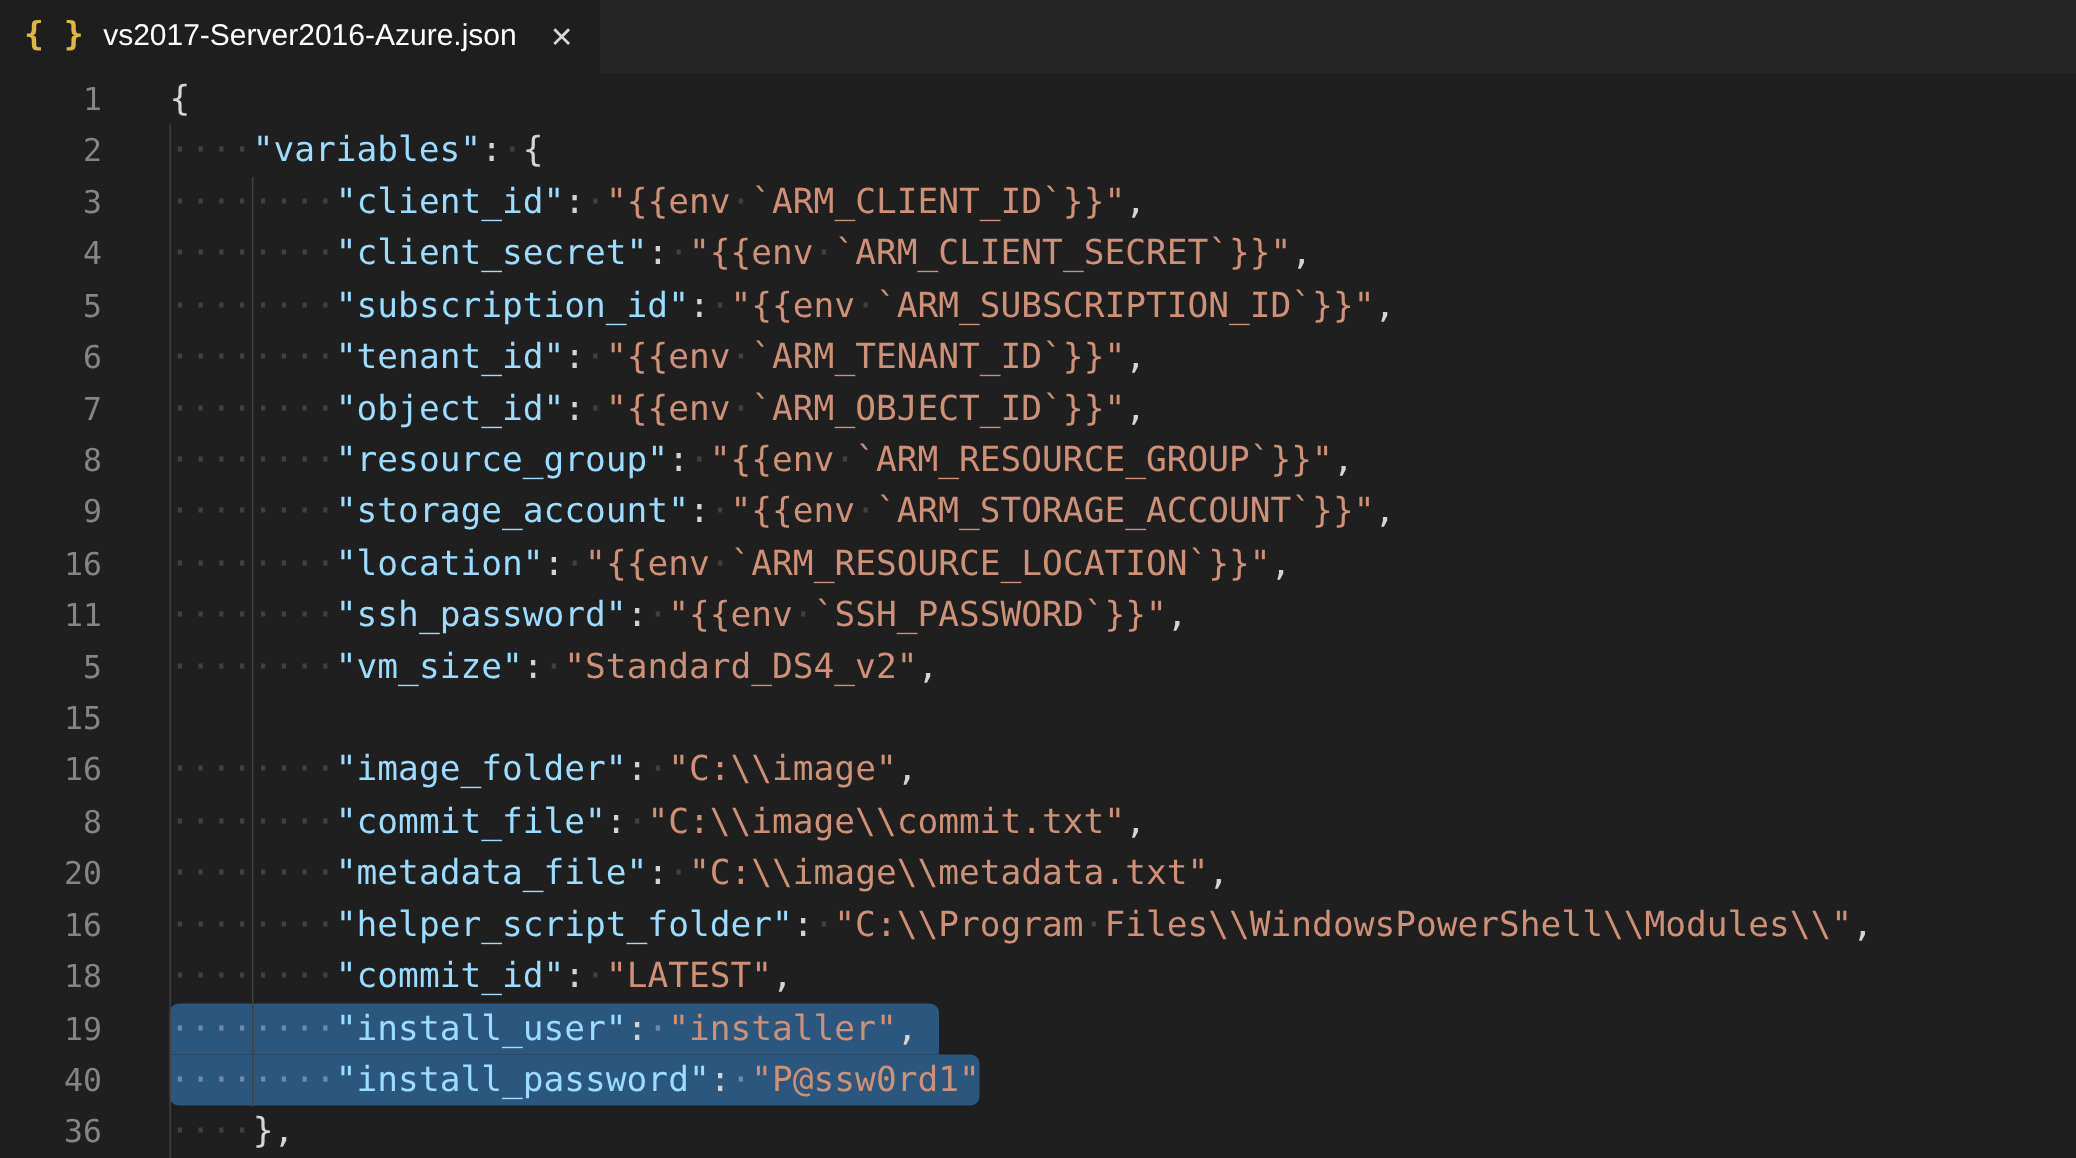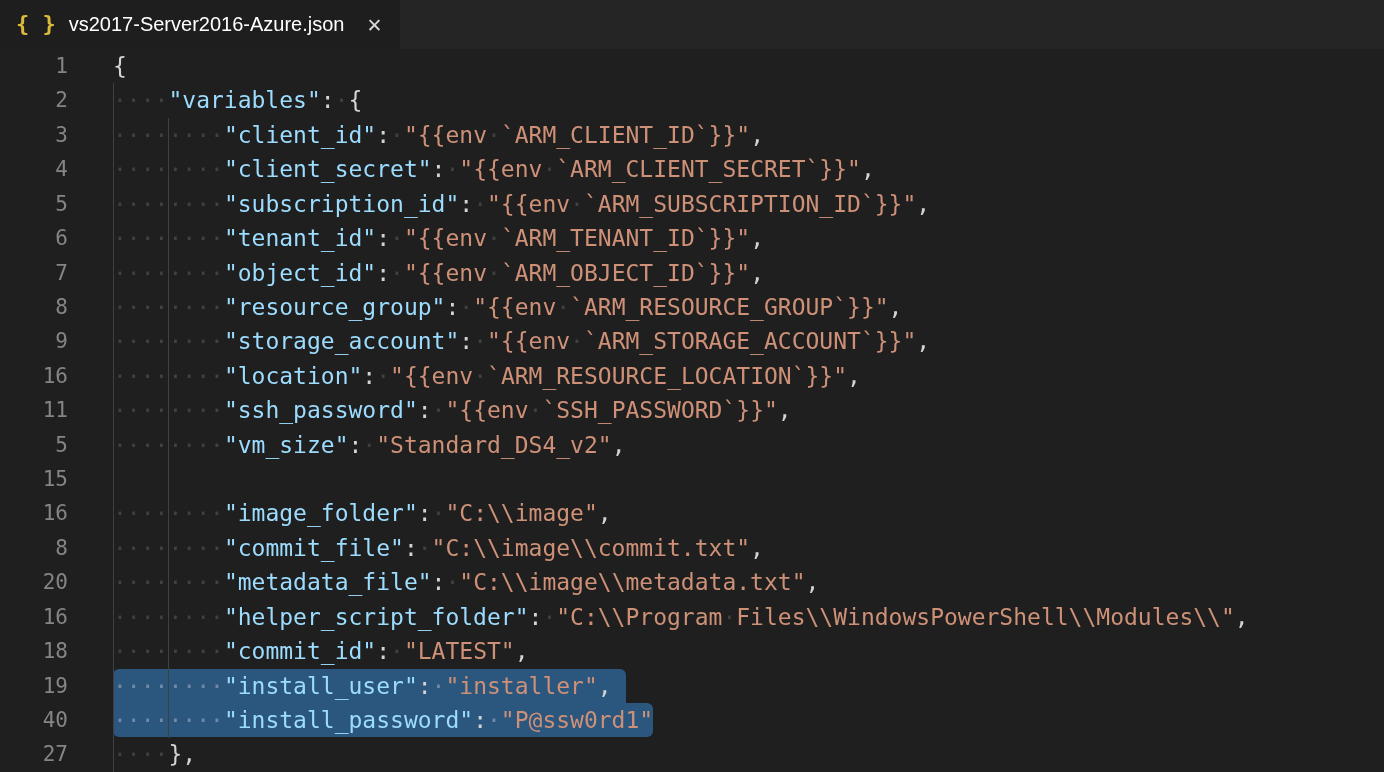--- a/index.html
+++ b/index.html
@@ -107,21 +107,21 @@
       <div class="ln">11</div>
       <div class="ln">5</div>
       <div class="ln">15</div>
       <div class="ln">16</div>
       <div class="ln">8</div>
       <div class="ln">20</div>
       <div class="ln">16</div>
       <div class="ln">18</div>
       <div class="ln">19</div>
       <div class="ln">40</div>
-      <div class="ln">27</div>
+      <div class="ln">36</div>
     </div>
   <div class="code">
       <div class="cl"><span class="ct"><span class="t-p">{</span></span></div>
       <div class="cl"><span class="ct"><span class="dot">·</span><span class="dot">·</span><span class="dot">·</span><span class="dot">·</span><span class="t-k">"variables"</span><span class="t-p">:</span><span class="dot">·</span><span class="t-p">{</span></span></div>
       <div class="cl"><span class="ct"><span class="dot">·</span><span class="dot">·</span><span class="dot">·</span><span class="dot">·</span><span class="dot">·</span><span class="dot">·</span><span class="dot">·</span><span class="dot">·</span><span class="t-k">"client_id"</span><span class="t-p">:</span><span class="dot">·</span><span class="t-s">"{{env</span><span class="dot">·</span><span class="t-s">`ARM_CLIENT_ID`}}"</span><span class="t-p">,</span></span></div>
       <div class="cl"><span class="ct"><span class="dot">·</span><span class="dot">·</span><span class="dot">·</span><span class="dot">·</span><span class="dot">·</span><span class="dot">·</span><span class="dot">·</span><span class="dot">·</span><span class="t-k">"client_secret"</span><span class="t-p">:</span><span class="dot">·</span><span class="t-s">"{{env</span><span class="dot">·</span><span class="t-s">`ARM_CLIENT_SECRET`}}"</span><span class="t-p">,</span></span></div>
       <div class="cl"><span class="ct"><span class="dot">·</span><span class="dot">·</span><span class="dot">·</span><span class="dot">·</span><span class="dot">·</span><span class="dot">·</span><span class="dot">·</span><span class="dot">·</span><span class="t-k">"subscription_id"</span><span class="t-p">:</span><span class="dot">·</span><span class="t-s">"{{env</span><span class="dot">·</span><span class="t-s">`ARM_SUBSCRIPTION_ID`}}"</span><span class="t-p">,</span></span></div>
       <div class="cl"><span class="ct"><span class="dot">·</span><span class="dot">·</span><span class="dot">·</span><span class="dot">·</span><span class="dot">·</span><span class="dot">·</span><span class="dot">·</span><span class="dot">·</span><span class="t-k">"tenant_id"</span><span class="t-p">:</span><span class="dot">·</span><span class="t-s">"{{env</span><span class="dot">·</span><span class="t-s">`ARM_TENANT_ID`}}"</span><span class="t-p">,</span></span></div>
       <div class="cl"><span class="ct"><span class="dot">·</span><span class="dot">·</span><span class="dot">·</span><span class="dot">·</span><span class="dot">·</span><span class="dot">·</span><span class="dot">·</span><span class="dot">·</span><span class="t-k">"object_id"</span><span class="t-p">:</span><span class="dot">·</span><span class="t-s">"{{env</span><span class="dot">·</span><span class="t-s">`ARM_OBJECT_ID`}}"</span><span class="t-p">,</span></span></div>
       <div class="cl"><span class="ct"><span class="dot">·</span><span class="dot">·</span><span class="dot">·</span><span class="dot">·</span><span class="dot">·</span><span class="dot">·</span><span class="dot">·</span><span class="dot">·</span><span class="t-k">"resource_group"</span><span class="t-p">:</span><span class="dot">·</span><span class="t-s">"{{env</span><span class="dot">·</span><span class="t-s">`ARM_RESOURCE_GROUP`}}"</span><span class="t-p">,</span></span></div>

